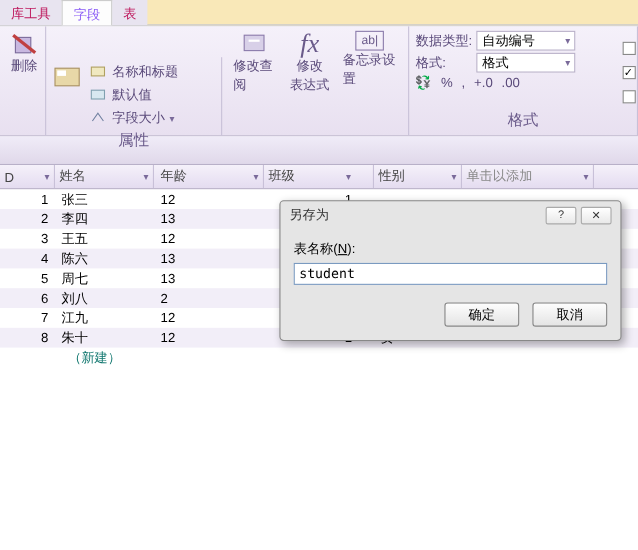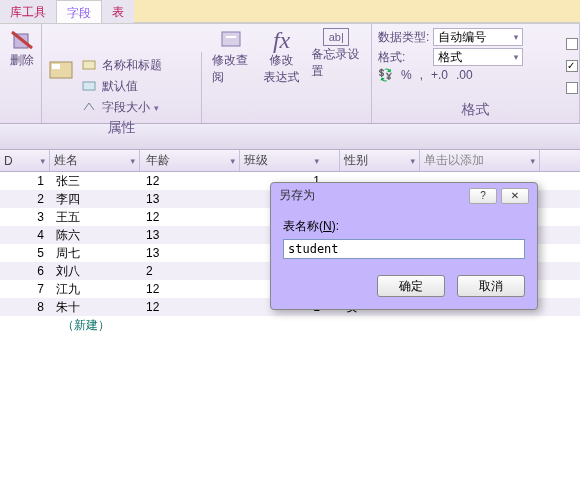--- a/index.html
+++ b/index.html
@@ -35,21 +35,21 @@
 .grid-body .row:nth-child(even) { background: #f2eef8; }
 .cell { padding: 0 6px; overflow: hidden; white-space: nowrap; }
 .c-id { width: 50px; text-align: right; }
 .c-name { width: 90px; }
 .c-age { width: 100px; text-align: left; padding-left: 6px; }
 .c-class { width: 100px; text-align: right; padding-right: 20px; }
 .c-gender { width: 80px; }
 .c-add { width: 120px; color: #888; }
 .new-row { color: #0f766e; padding-left: 12px; }
 
-.dialog { position: absolute; left: 270px; top: 182px; width: 268px; background: #c4b5fd; border: 1px solid #888; box-shadow: 3px 3px 8px rgba(0,0,0,0.3); border-radius: 4px; }
+.dialog { position: absolute; left: 254px; top: 182px; width: 311px; background: #e5e5e5; border: 1px solid #888; box-shadow: 3px 3px 8px rgba(0,0,0,0.3); border-radius: 4px; }
 .dlg-title { display: flex; align-items: center; padding: 4px 8px; font-size: 12px; color: #333; }
 .dlg-title-text { flex: 1; }
 .dlg-btns-top { display: flex; gap: 4px; }
 .dlg-sysbtn { width: 28px; height: 16px; border: 1px solid #aaa; border-radius: 2px; background: linear-gradient(#fff,#e8e8e8); display: flex; align-items: center; justify-content: center; font-size: 10px; cursor: pointer; }
 .dlg-body { padding: 10px 12px 6px; }
 .dlg-label { margin-bottom: 4px; }
 .dlg-label u { text-decoration: underline; }
 .dlg-input { width: 100%; border: 1px solid #7a9ac0; padding: 2px 4px; font-family: monospace; font-size: 12px; background: #fff; }
 .dlg-buttons { display: flex; justify-content: flex-end; gap: 12px; padding: 10px 12px 12px; }
 .dlg-btn { min-width: 68px; height: 22px; border: 1px solid #888; border-radius: 3px; background: linear-gradient(#fdfdfd,#e4e4e4); cursor: pointer; }

